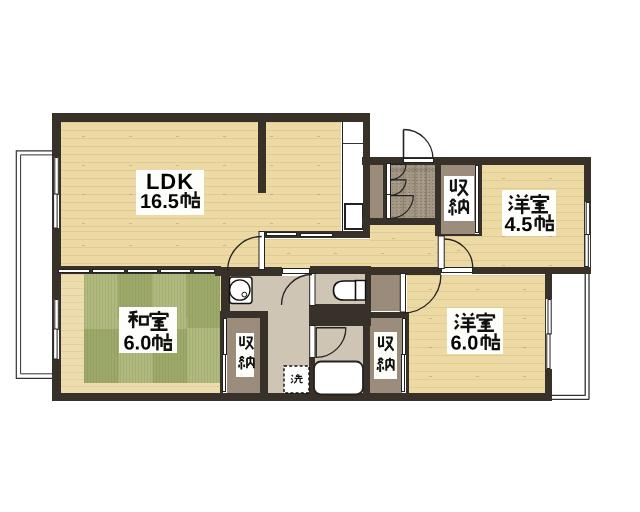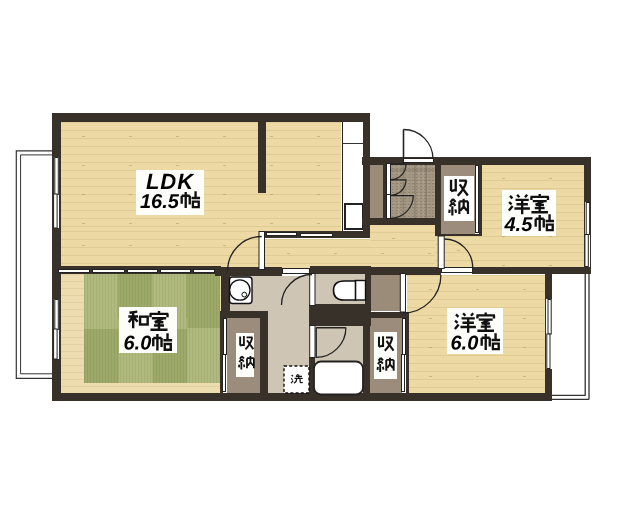--- a/index.html
+++ b/index.html
@@ -1,16 +1,16 @@
 <!DOCTYPE html>
 <html><head>
 <meta charset="utf-8">
 <style>
 html,body{margin:0;padding:0;background:#fff;}
-#plan{position:relative;width:640px;height:512px;background:#fff;overflow:hidden;font-family:"Liberation Sans",sans-serif;font-style:italic;}
+#plan{position:relative;width:640px;height:512px;background:#fff;overflow:hidden;font-family:"Liberation Sans",sans-serif;}
 .a{position:absolute;}
 .wall{position:absolute;background:#38312a;}
 .tan{position:absolute;background-color:#ecd9a3;background-image:repeating-linear-gradient(to bottom,rgba(135,100,40,.12) 0,rgba(135,100,40,.12) 1px,transparent 1px,transparent 8px),radial-gradient(rgba(130,95,35,.28) 1px,transparent 1.6px);background-size:auto,47px 29px;}
 .beige{position:absolute;background-color:#ecdcae;background-image:repeating-linear-gradient(to bottom,rgba(135,100,40,.10) 0,rgba(135,100,40,.10) 1px,transparent 1px,transparent 7px);}
 .taupe{position:absolute;background:#cfc5b4;}
 .dtaupe{position:absolute;background:#9a8c79;}
 .brown{position:absolute;background:#9b8c7b;}
 .whitebox{position:absolute;background:#fff;}
 .lbl{position:absolute;background:#fdfdf9;}
 .wbar{position:absolute;background:#fff;border:1px solid #222;box-sizing:border-box;}

